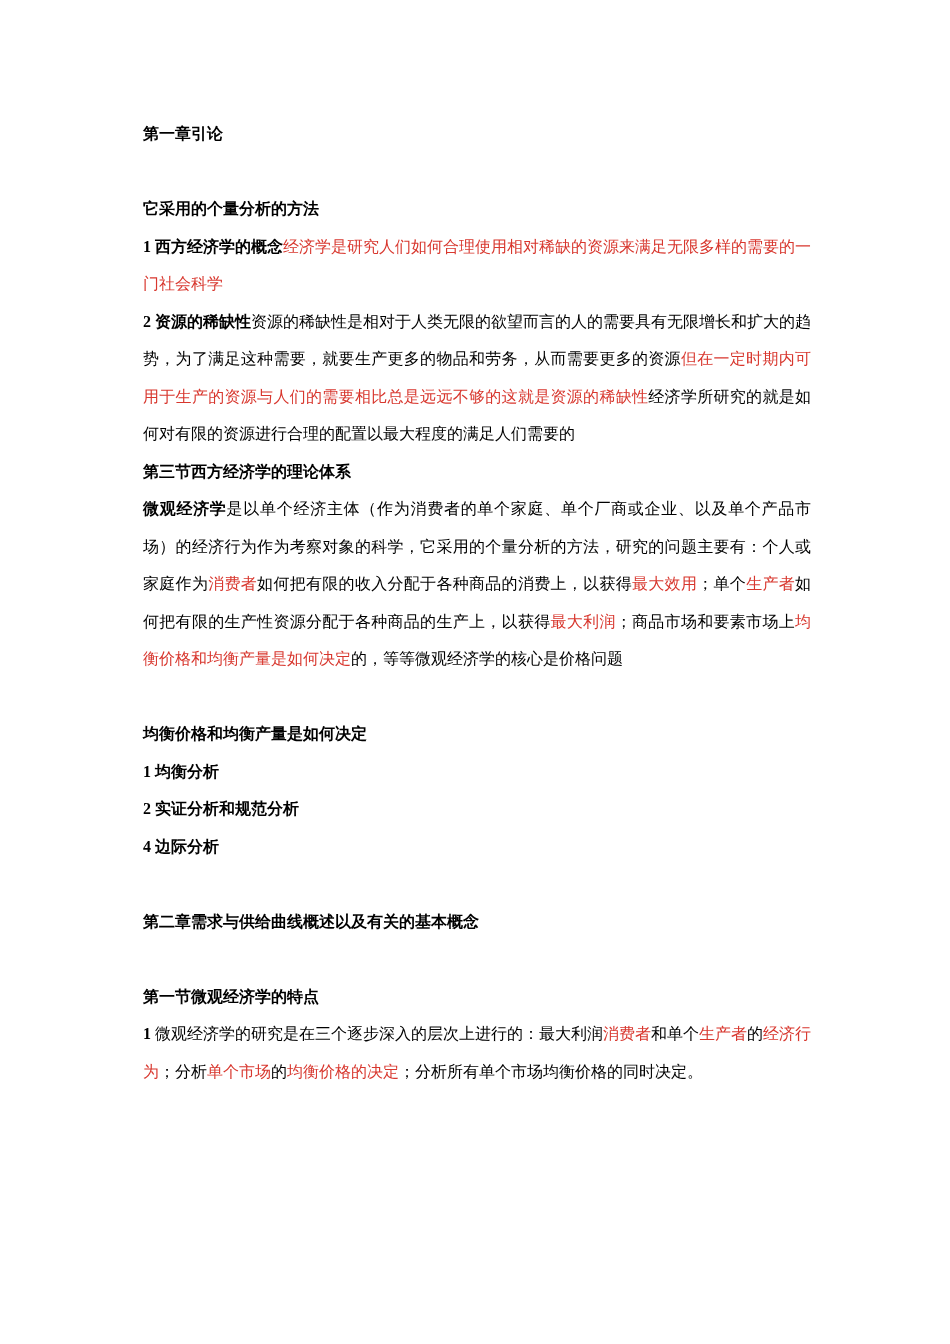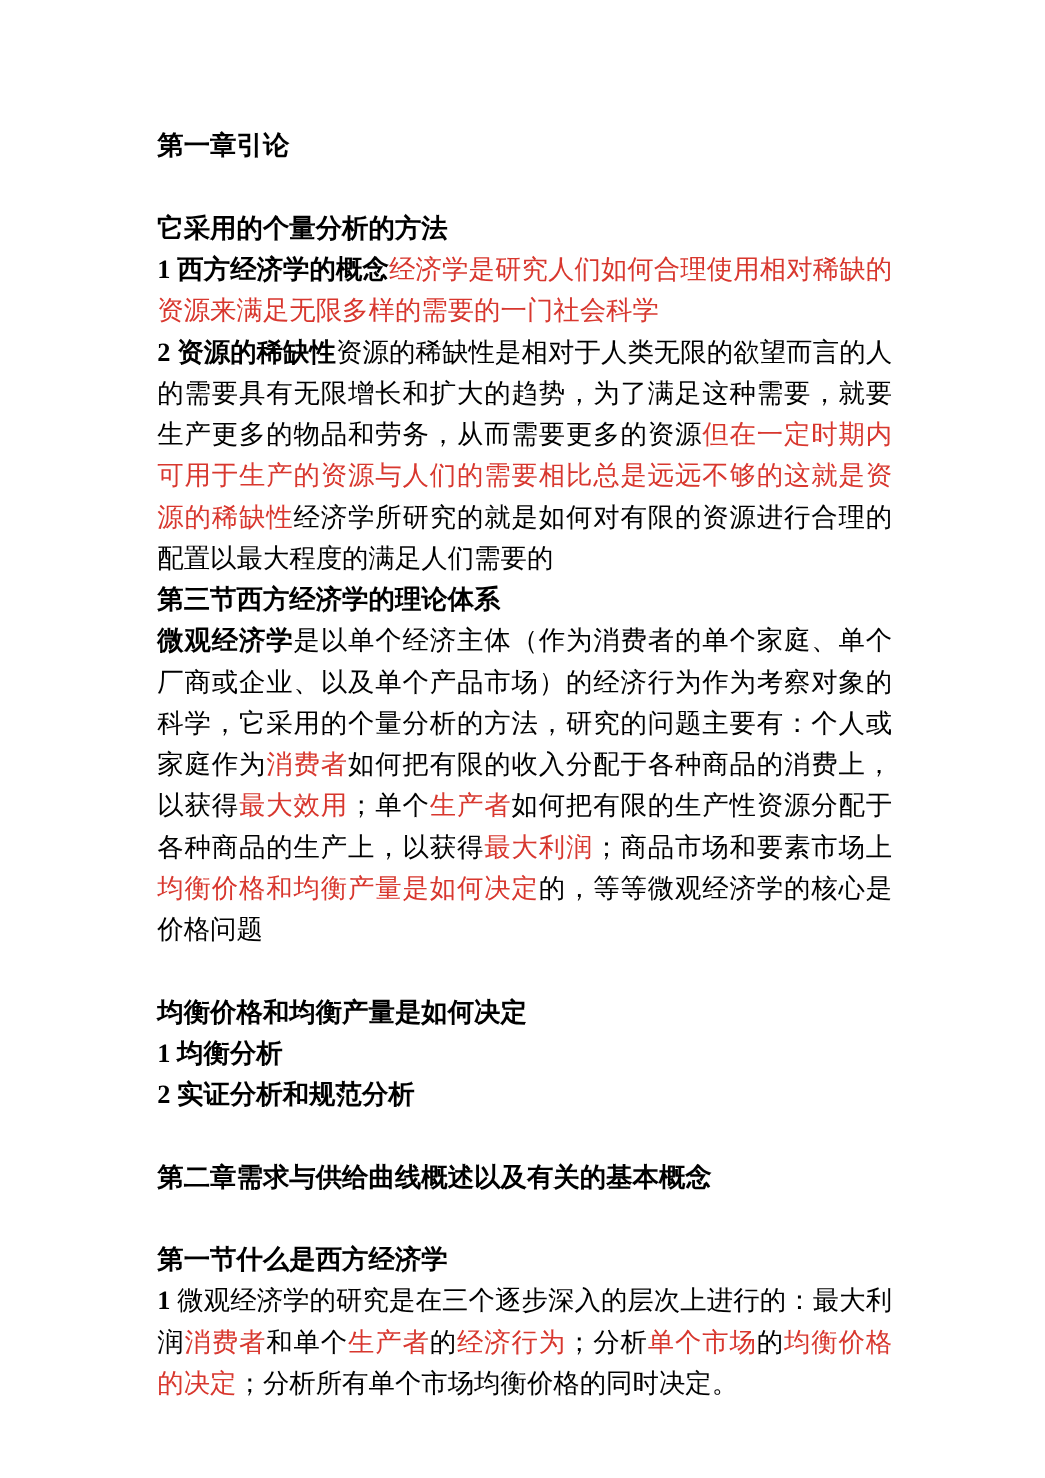--- a/index.html
+++ b/index.html
@@ -21,21 +21,21 @@
   }
   .doc {
     position: absolute;
     left: 143px;
     top: 115px;
     width: 668px;
   }
   p.line {
     margin: 0;
     padding: 0;
-    font-size: 24px;
+    font-size: 16px;
     line-height: 37.5px;
     color: #000000;
     text-align: justify;
     text-justify: inter-ideograph;
     word-break: break-all;
   }
   p.line.blank {
     height: 37.5px;
   }
   .bold { font-weight: bold; }
@@ -50,19 +50,20 @@
       <p class="line blank"></p>
       <p class="line"><span class="bold">它采用的个量分析的方法</span></p>
       <p class="line"><span class="bold">1 西方经济学的概念</span><span class="red">经济学是研究人们如何合理使用相对稀缺的资源来满足无限多样的需要的一门社会科学</span></p>
       <p class="line"><span class="bold">2 资源的稀缺性</span><span class="">资源的稀缺性是相对于人类无限的欲望而言的人的需要具有无限增长和扩大的趋势，为了满足这种需要，就要生产更多的物品和劳务，从而需要更多的资源</span><span class="red">但在一定时期内可用于生产的资源与人们的需要相比总是远远不够的这就是资源的稀缺性</span><span class="">经济学所研究的就是如何对有限的资源进行合理的配置以最大程度的满足人们需要的</span></p>
       <p class="line"><span class="bold">第三节西方经济学的理论体系</span></p>
       <p class="line"><span class="bold">微观经济学</span><span class="">是以单个经济主体（作为消费者的单个家庭、单个厂商或企业、以及单个产品市场）的经济行为作为考察对象的科学，它采用的个量分析的方法，研究的问题主要有：个人或家庭作为</span><span class="red">消费者</span><span class="">如何把有限的收入分配于各种商品的消费上，以获得</span><span class="red">最大效用</span><span class="">；单个</span><span class="red">生产者</span><span class="">如何把有限的生产性资源分配于各种商品的生产上，以获得</span><span class="red">最大利润</span><span class="">；商品市场和要素市场上</span><span class="red">均衡价格和均衡产量是如何决定</span><span class="">的，等等微观经济学的核心是价格问题</span></p>
       <p class="line blank"></p>
       <p class="line"><span class="bold">均衡价格和均衡产量是如何决定</span></p>
       <p class="line"><span class="bold">1 均衡分析</span></p>
       <p class="line"><span class="bold">2 实证分析和规范分析</span></p>
+      <p class="line"><span class="bold">4 边际分析</span></p>
       <p class="line blank"></p>
       <p class="line"><span class="bold">第二章需求与供给曲线概述以及有关的基本概念</span></p>
       <p class="line blank"></p>
-      <p class="line"><span class="bold">第一节什么是西方经济学</span></p>
+      <p class="line"><span class="bold">第一节微观经济学的特点</span></p>
       <p class="line"><span class="bold">1 </span><span class="">微观经济学的研究是在三个逐步深入的层次上进行的：最大利润</span><span class="red">消费者</span><span class="">和单个</span><span class="red">生产者</span><span class="">的</span><span class="red">经济行为</span><span class="">；分析</span><span class="red">单个市场</span><span class="">的</span><span class="red">均衡价格的决定</span><span class="">；分析所有单个市场均衡价格的同时决定。</span></p>
     </div>
 </div>
 
 </body></html>

